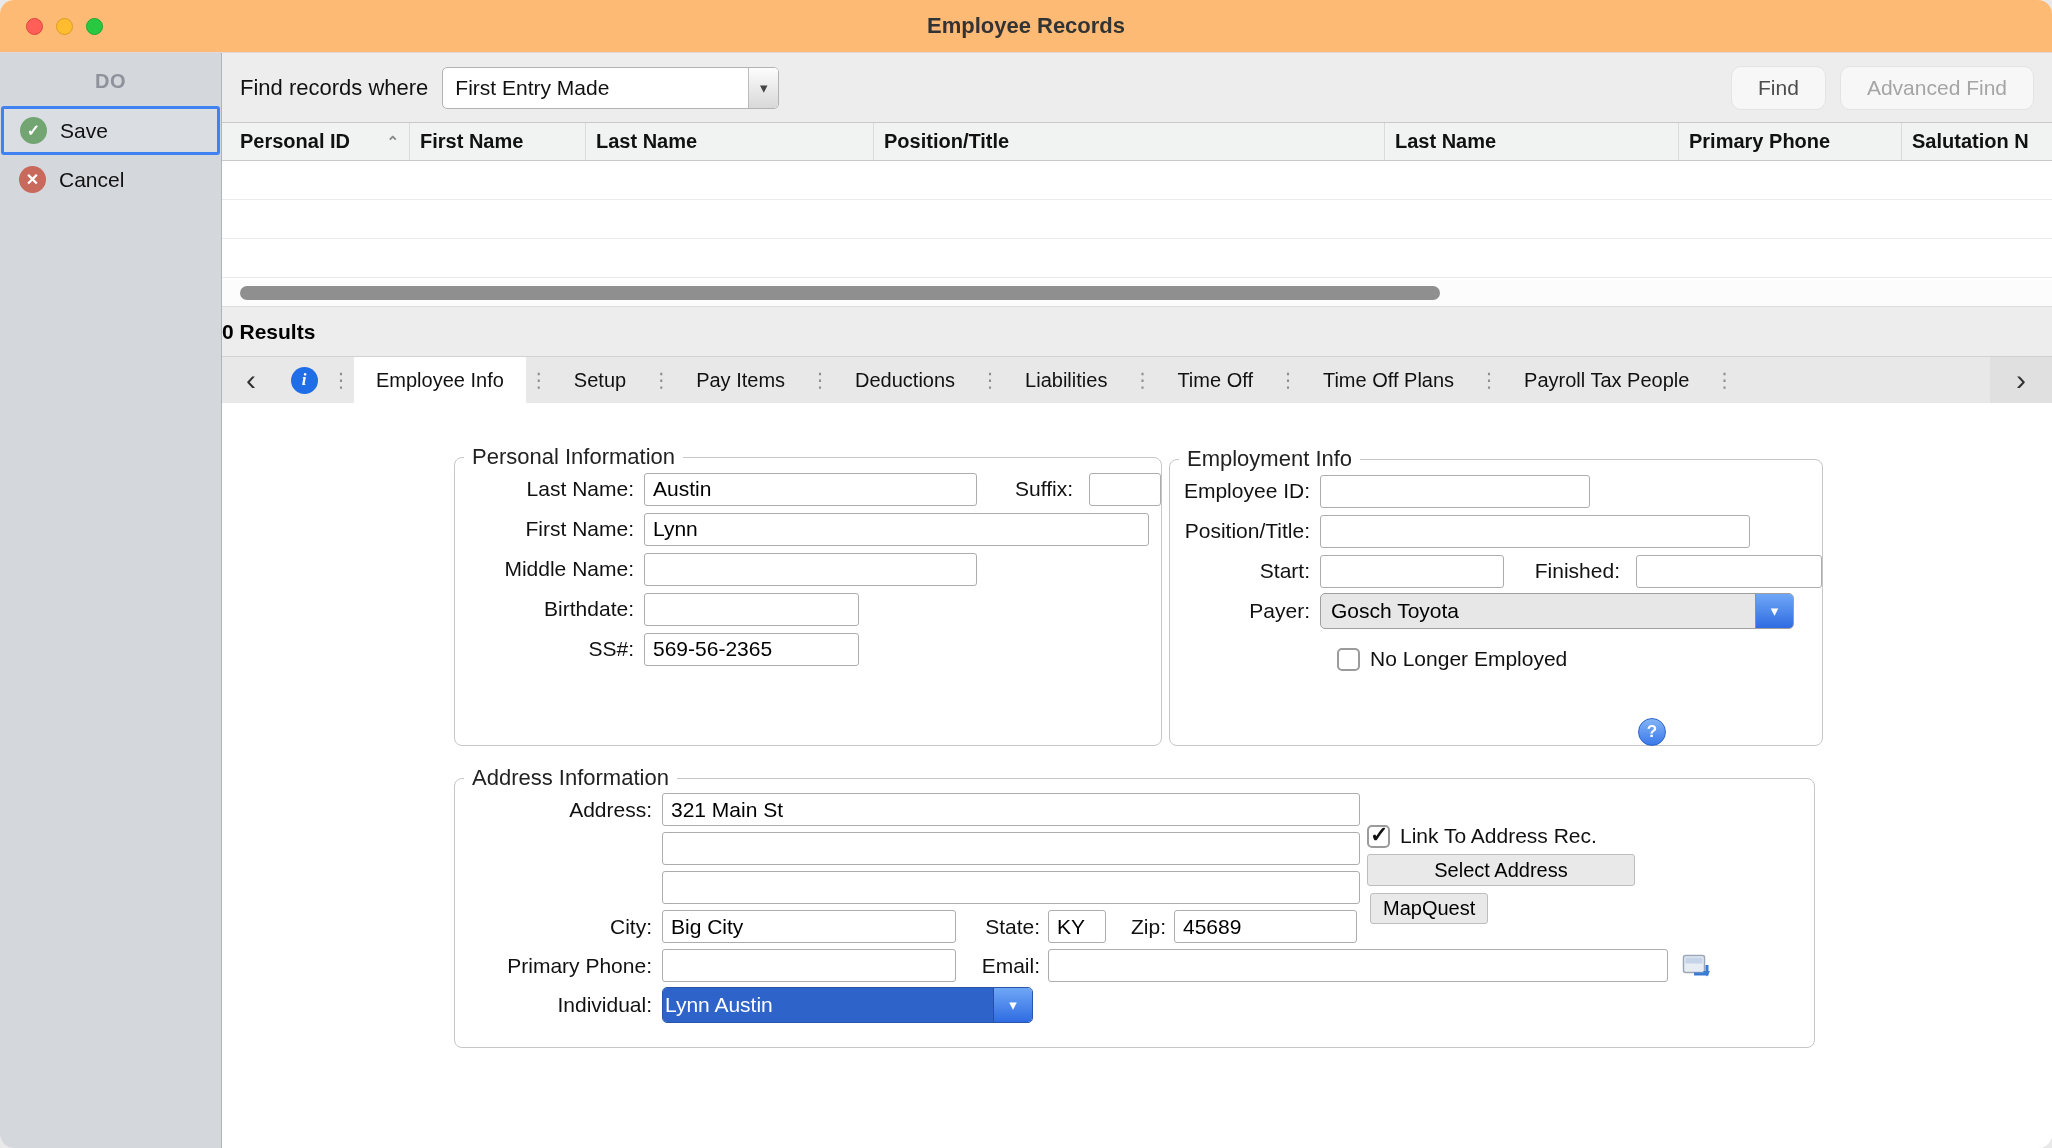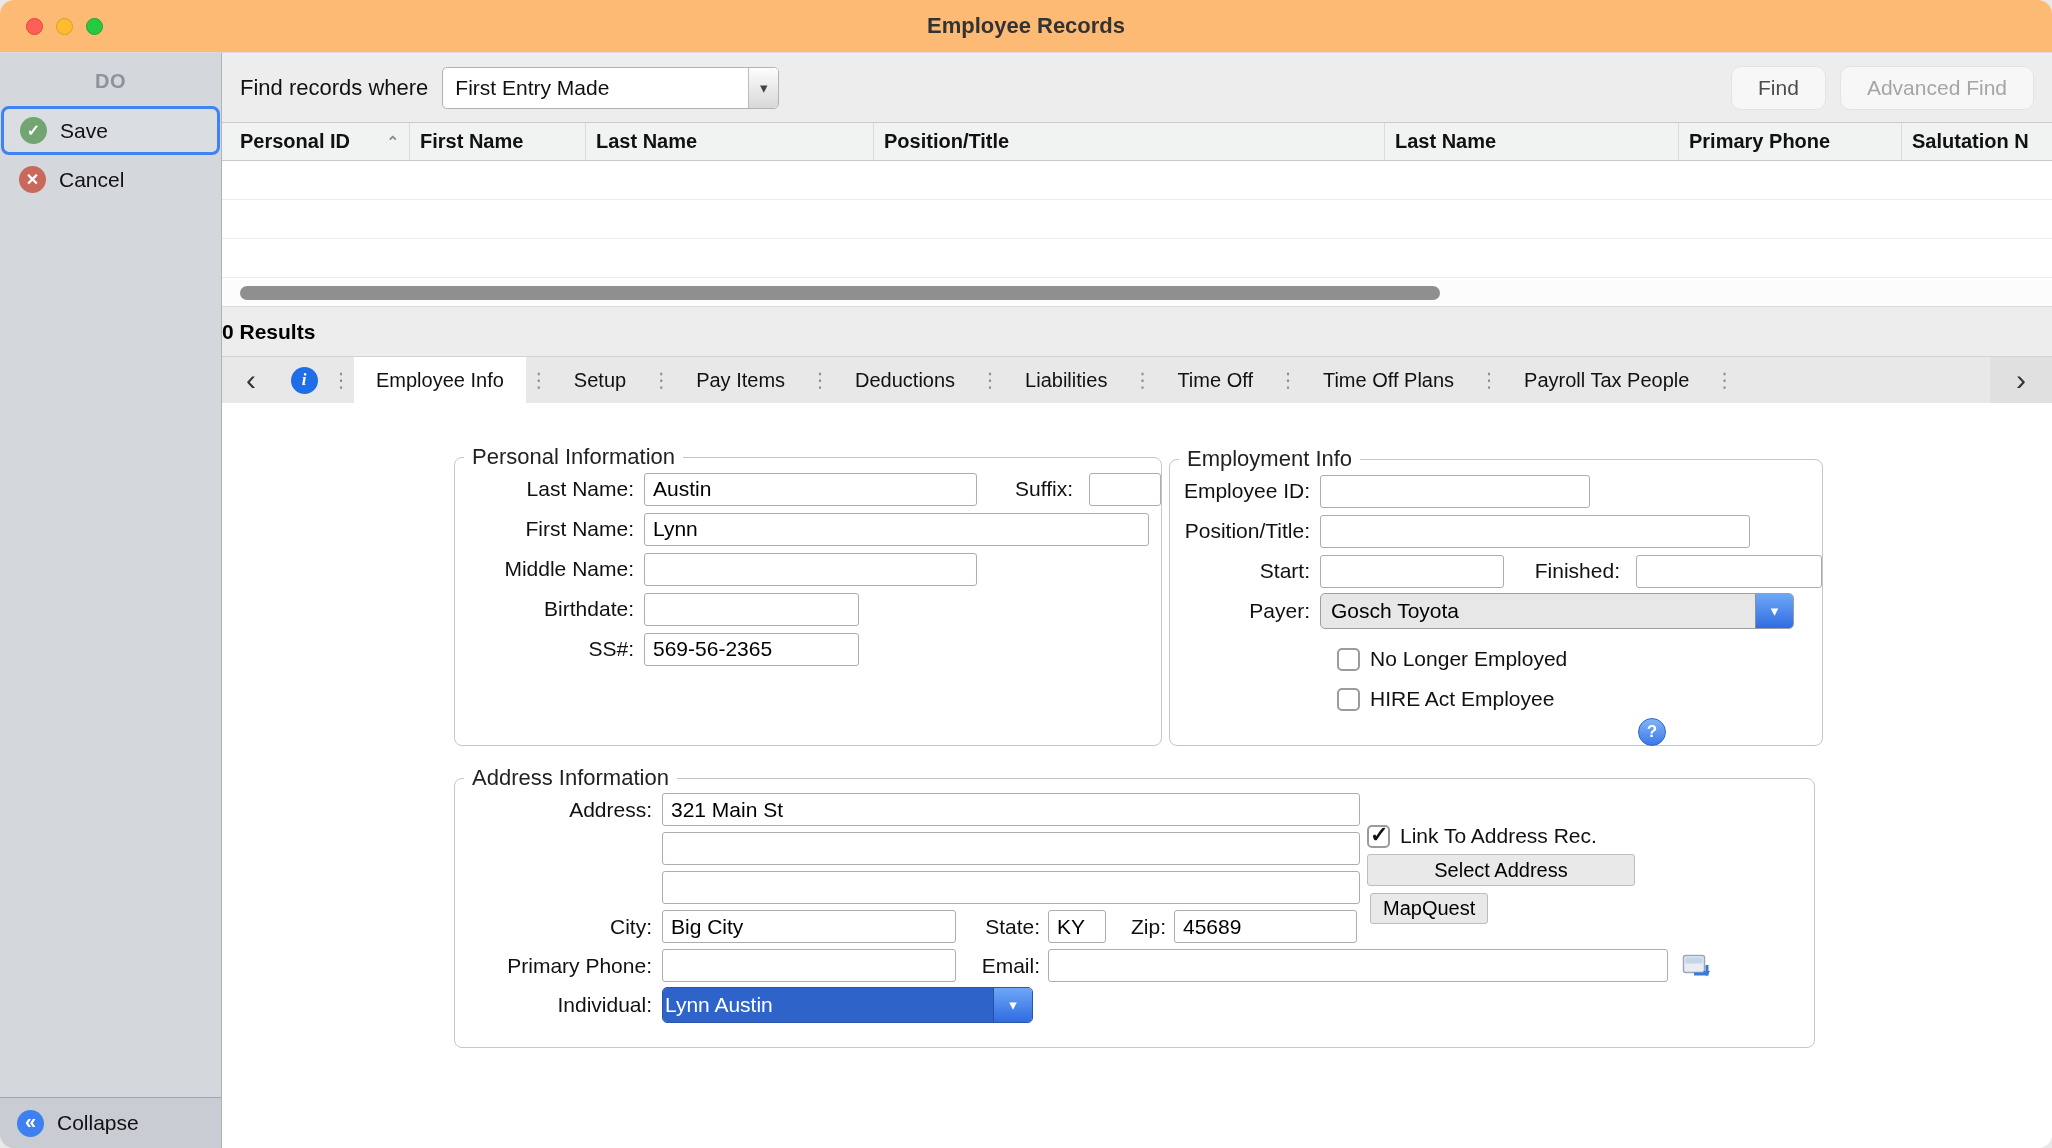--- a/index.html
+++ b/index.html
@@ -14,21 +14,21 @@
   .light.yellow { background:#febc2e; border:1px solid #d89e24; }
   .light.green  { background:#28c840; border:1px solid #1ea733; }
   .title { flex:1; text-align:center; font-size:22px; font-weight:bold; color:#333; }
 
   .app-row { display:flex; height:1095px; }
 
   
   .sidebar { width:222px; background:#d4d7dc; border-right:1px solid #aeb3ba; position:relative; flex:none; }
   .sb-header { text-align:center; padding:17px 0 13px; font-weight:bold; font-size:20px; color:#8d929b; letter-spacing:.5px; }
   .sb-item { height:49px; display:flex; align-items:center; gap:13px; padding-left:19px; font-size:21px; color:#111; }
-  .sb-item.selected { border:3px solid #3f82f2; border-radius:8px; background:#dadde2; padding-left:16px; margin:0 1px; }
+  .sb-item.selected { border:3px solid #3f82f2; border-radius:3px; background:#dadde2; padding-left:16px; margin:0 1px; }
   .sb-ic { width:27px; height:27px; border-radius:50%; display:flex; align-items:center; justify-content:center; color:#fff; font-size:16px; font-weight:bold; flex:none; }
   .ic-save   { background:#72a572; } .ic-save::before   { content:"✓"; }
   .ic-cancel { background:#c9695c; } .ic-cancel::before { content:"✕"; }
   .sb-collapse { position:absolute; bottom:0; left:0; right:0; height:51px; background:#c9cdd3; border-top:1px solid #a2a7af; display:flex; align-items:center; gap:13px; padding-left:17px; font-size:21px; color:#111; }
   .ic-collapse { background:#3f80f0; font-size:20px; } .ic-collapse::before { content:"«"; margin-top:-3px; }
 
   
   .main { flex:1; display:flex; flex-direction:column; background:#ededed; min-width:0; }
 
   .find-bar { height:69px; display:flex; align-items:center; padding:0 18px; flex:none; }
@@ -140,24 +140,20 @@
     <aside class="sidebar">
       <div class="sb-header">DO</div>
       <div class="sb-item selected">
         <span class="sb-ic ic-save"></span>
         <span>Save</span>
       </div>
       <div class="sb-item">
         <span class="sb-ic ic-cancel"></span>
         <span>Cancel</span>
       </div>
-      <div class="sb-collapse">
-        <span class="sb-ic ic-collapse"></span>
-        <span>Collapse</span>
-      </div>
     </aside>
 
     <div class="main">
 
       <div class="find-bar">
         <span class="find-label">Find records where</span>
         <div class="dropdown">
           <span class="dd-value">First Entry Made</span>
           <span class="dd-btn"></span>
         </div>
@@ -300,24 +296,20 @@
           <div class="frow">
             <span class="flabel">Payer:</span>
             <div class="payer-select">
               <span class="payer-value">Gosch Toyota</span>
               <span class="sel-btn"></span>
             </div>
           </div>
           <div class="check-row first">
             <span class="cb"></span>
             <span>No Longer Employed</span>
-          </div>
-          <div class="check-row">
-            <span class="cb"></span>
-            <span>HIRE Act Employee</span>
           </div>
           <span class="help-icon"></span>
         </fieldset>
 
         <fieldset class="fs fs-address">
           <legend>Address Information</legend>
           <div class="frow">
             <span class="flabel">Address:</span>
             <input class="tinput w-addr" value="321 Main St" style="">
           </div>

